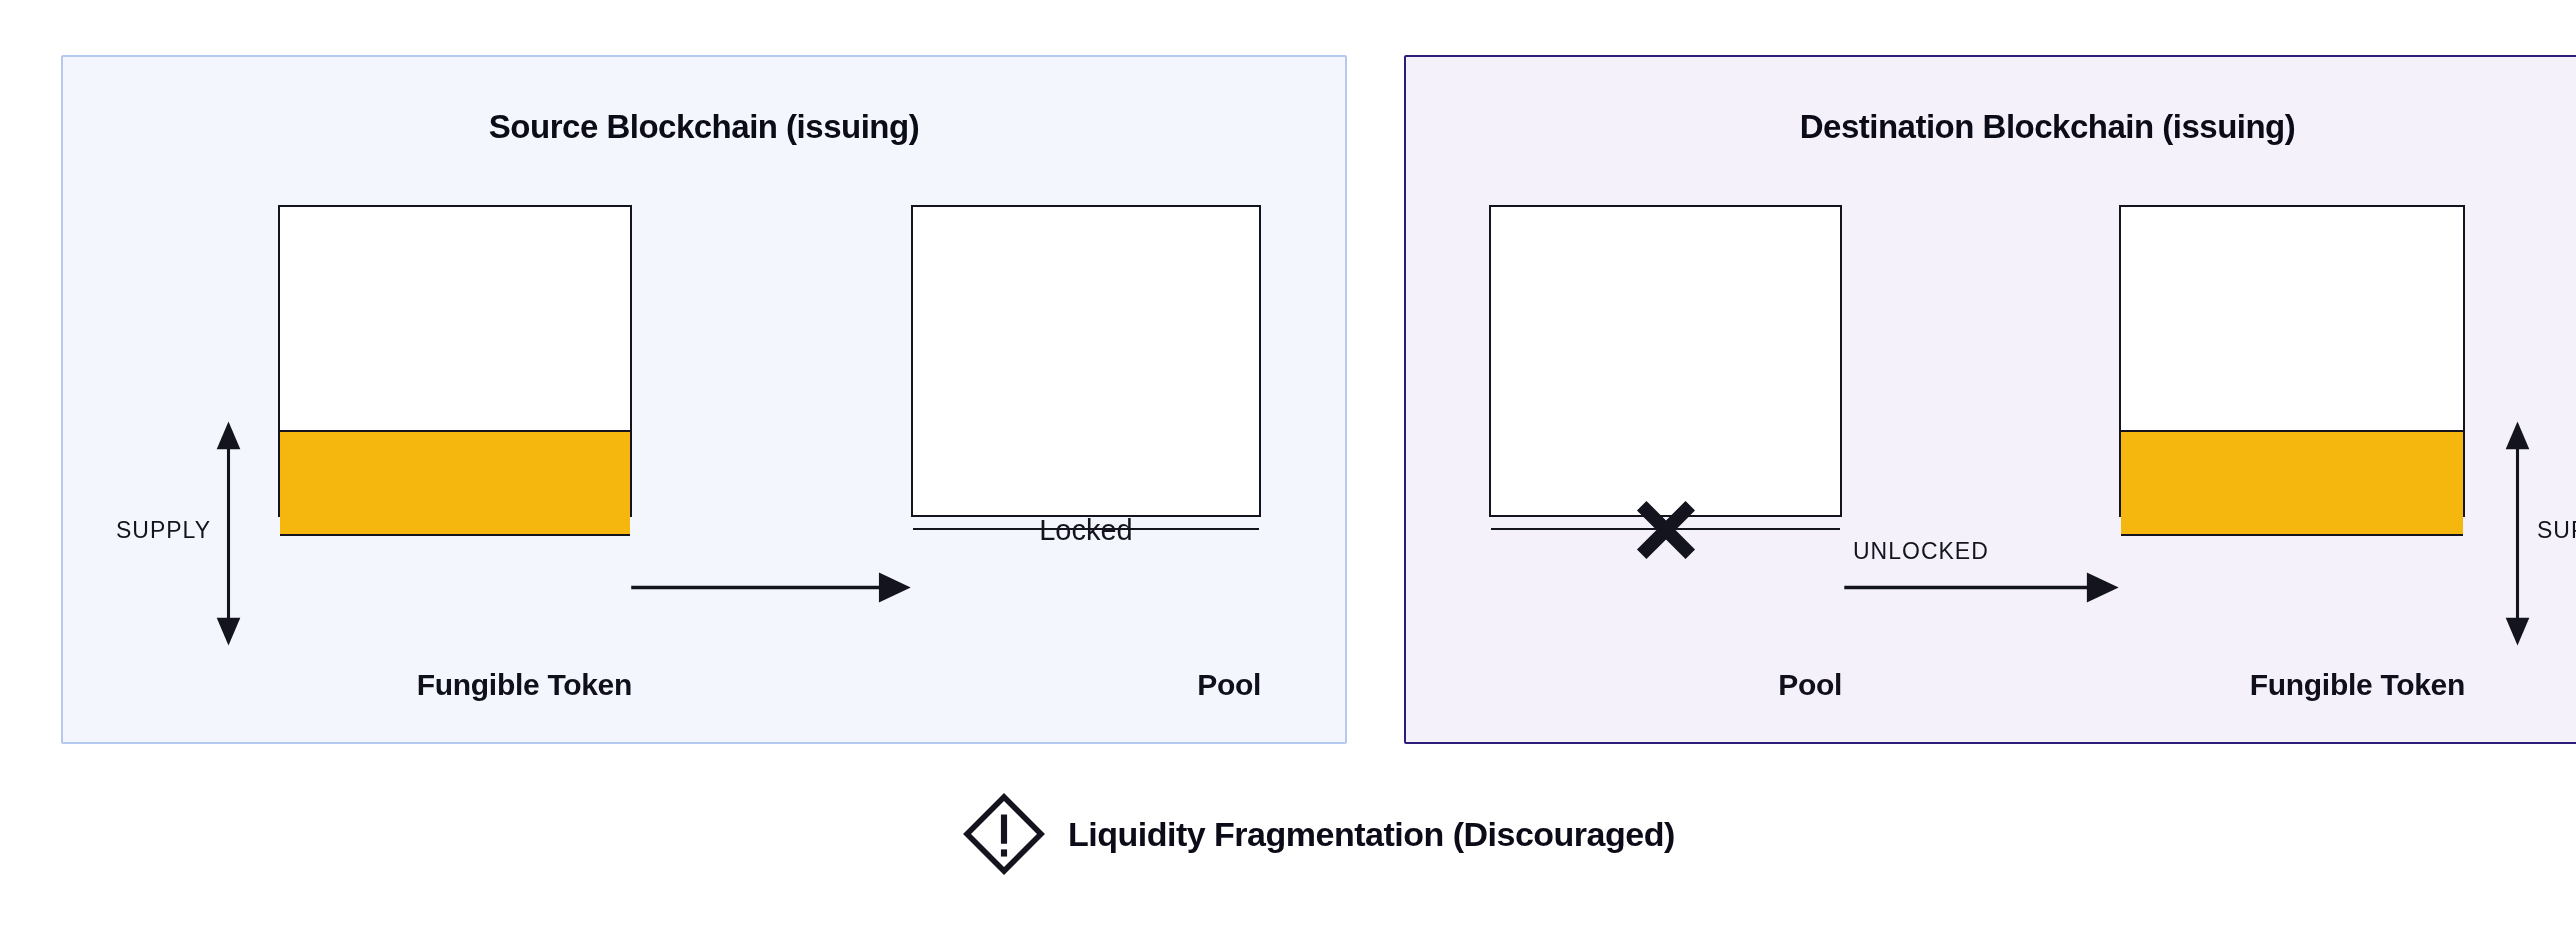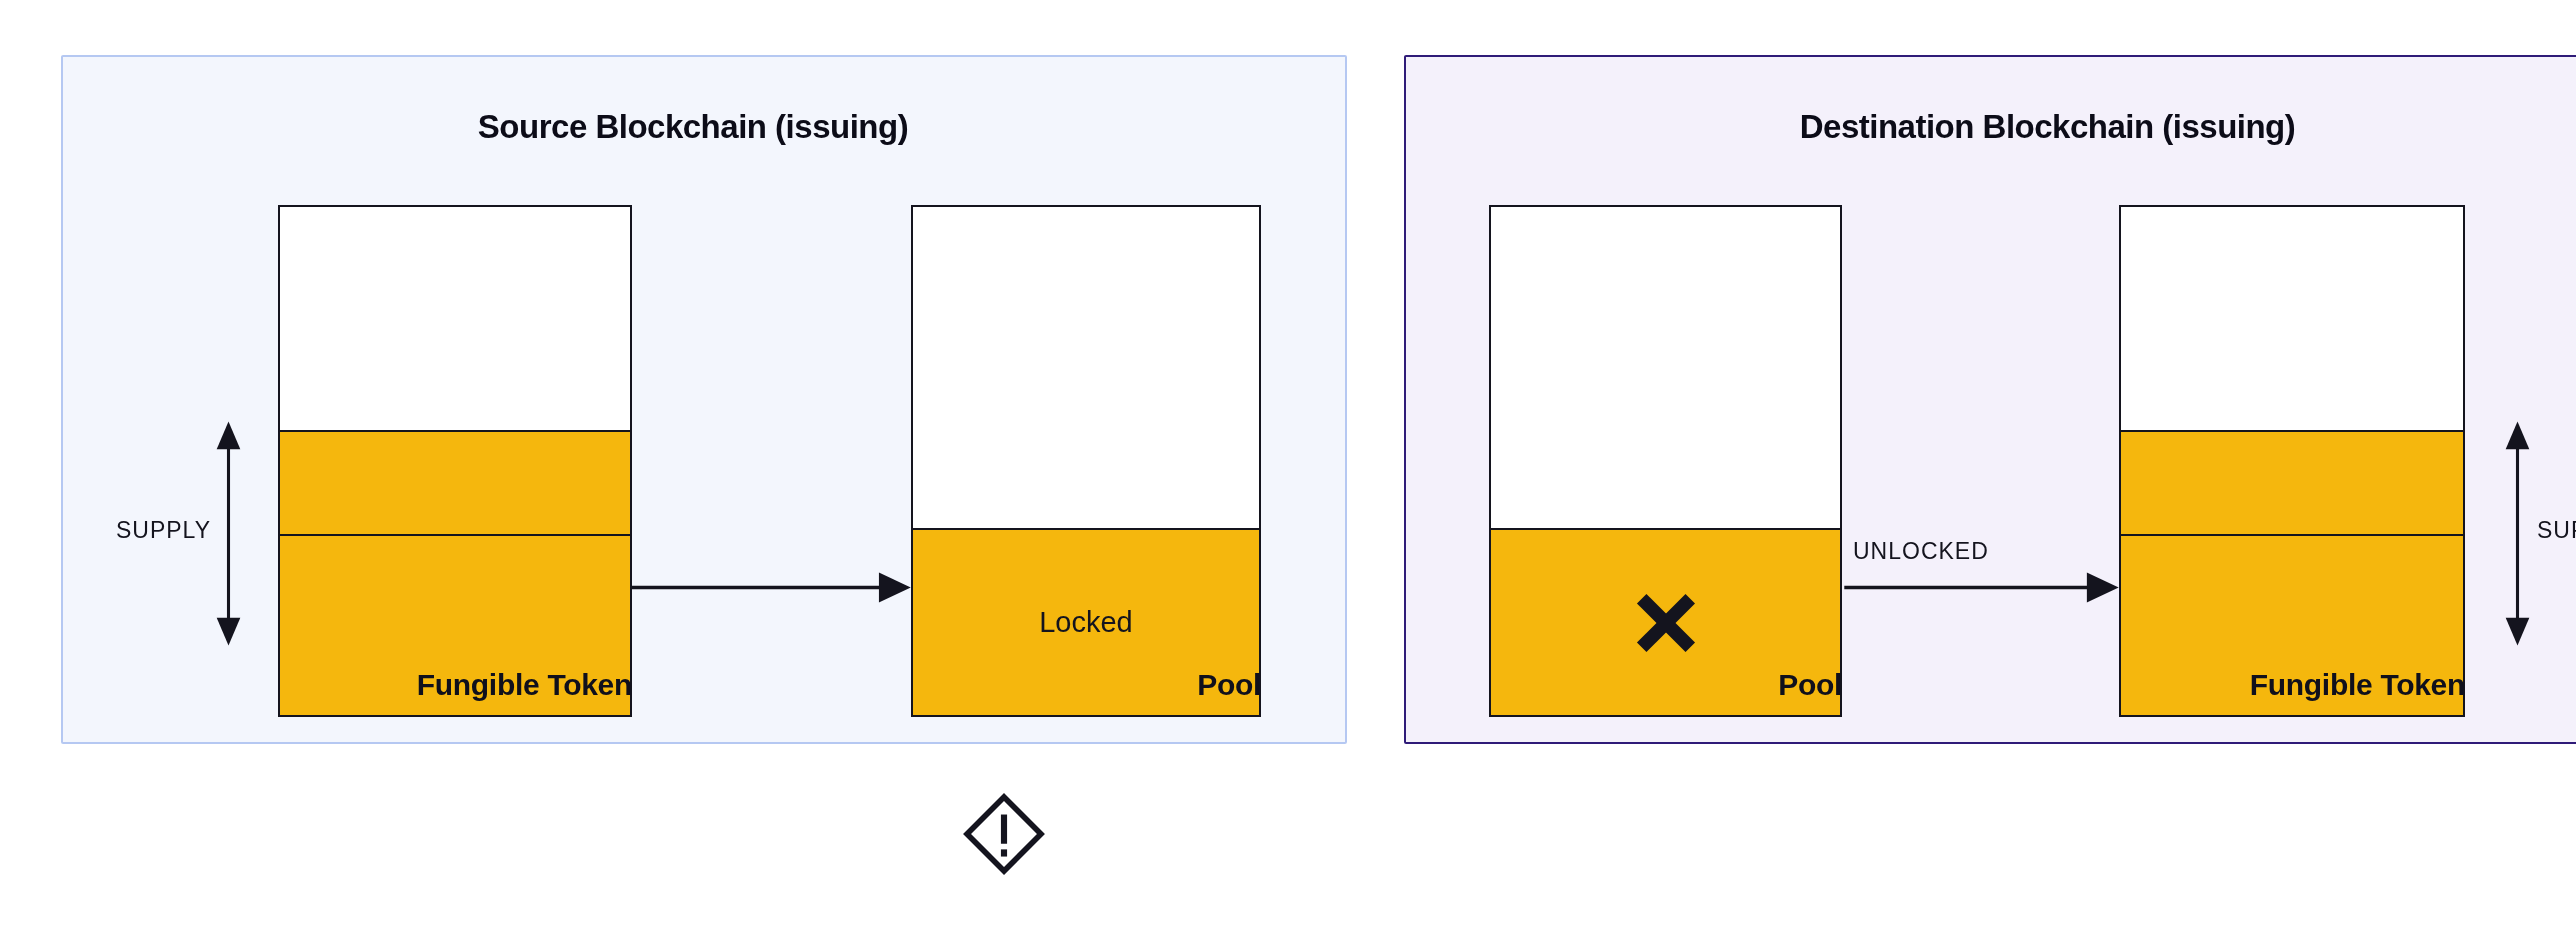--- a/index.html
+++ b/index.html
@@ -8,25 +8,25 @@
     font-family:"Liberation Sans",sans-serif;color:#12121C;overflow:hidden;
   }
   .panel{position:absolute;top:55px;height:689px;box-sizing:border-box;border-radius:2.1px;}
   #panel-source{left:61px;width:1286px;background:#F3F6FD;border:2.1px solid #B5C8F2;}
   #panel-destination{left:1404px;width:1287px;background:#F4F1FB;border:2.1px solid #2F1B78;}
 
   .panel-title{
     position:absolute;top:105px;font-size:33px;line-height:43px;font-weight:700;
     letter-spacing:-0.5px;text-align:center;color:#0C0C18;
   }
-  #title-source{left:50px;width:1286px;}
+  #title-source{left:61px;width:1286px;}
   #title-destination{left:1404px;width:1287px;}
 
   .vessel{
-    position:absolute;top:205px;height:512px;background:#ffffff;
+    position:absolute;top:205px;height:312px;background:#ffffff;
     border:2.1px solid #14141E;box-sizing:border-box;
   }
   #vessel-token-source{left:278px;width:354px;}
   #vessel-pool-source{left:911px;width:350px;}
   #vessel-pool-destination{left:1489px;width:353px;}
   #vessel-token-destination{left:2119px;width:346px;}
 
   .seg{position:absolute;left:0;right:0;background:#F5B70D;box-sizing:border-box;}
   .seg-supply-upper{top:223px;height:106px;border-top:2.1px solid #14141E;border-bottom:2.1px solid #14141E;}
   .seg-supply-lower{top:329px;bottom:0;}
@@ -119,15 +119,16 @@
     <polygon points="36,2 59,56 13,56" fill="#14141E"></polygon>
     <polygon points="36,438 59,384 13,384" fill="#14141E"></polygon>
   </svg>
   <div class="measure-label" id="supply-label-destination">SUPPLY</div>
 
   <svg class="svg-abs" id="caption-icon" width="82" height="82" viewBox="0 0 160 160">
     <rect x="29" y="29" width="102" height="102" transform="rotate(45 80 80)" fill="none" stroke="#14141E" stroke-width="11"></rect>
     <rect x="74" y="42" width="12" height="57" fill="#14141E"></rect>
     <rect x="74" y="110" width="12" height="14" fill="#14141E"></rect>
   </svg>
+  <div id="caption-text">Liquidity Fragmentation (Discouraged)</div>
 
 </div>
 
 
 </body></html>

